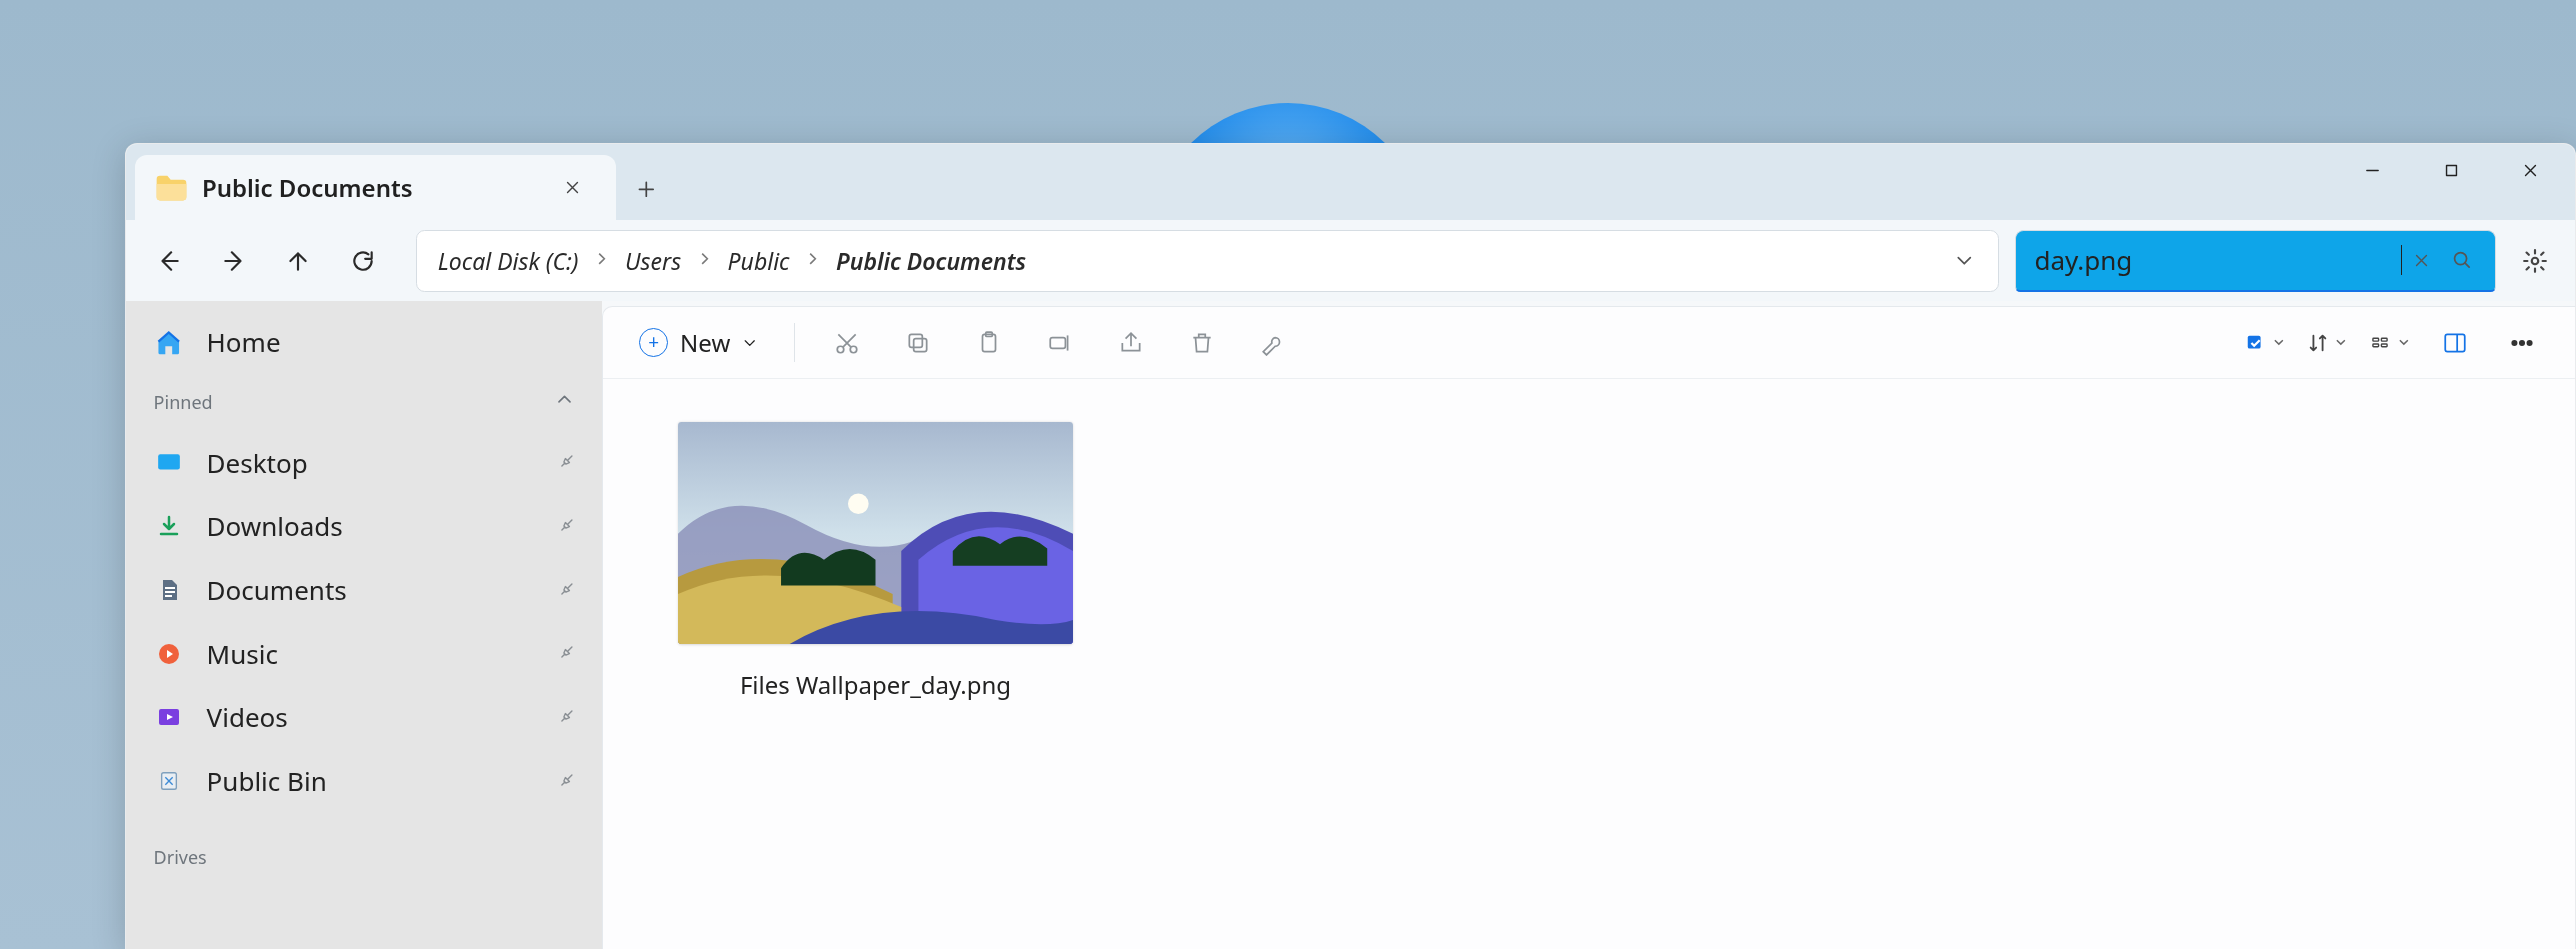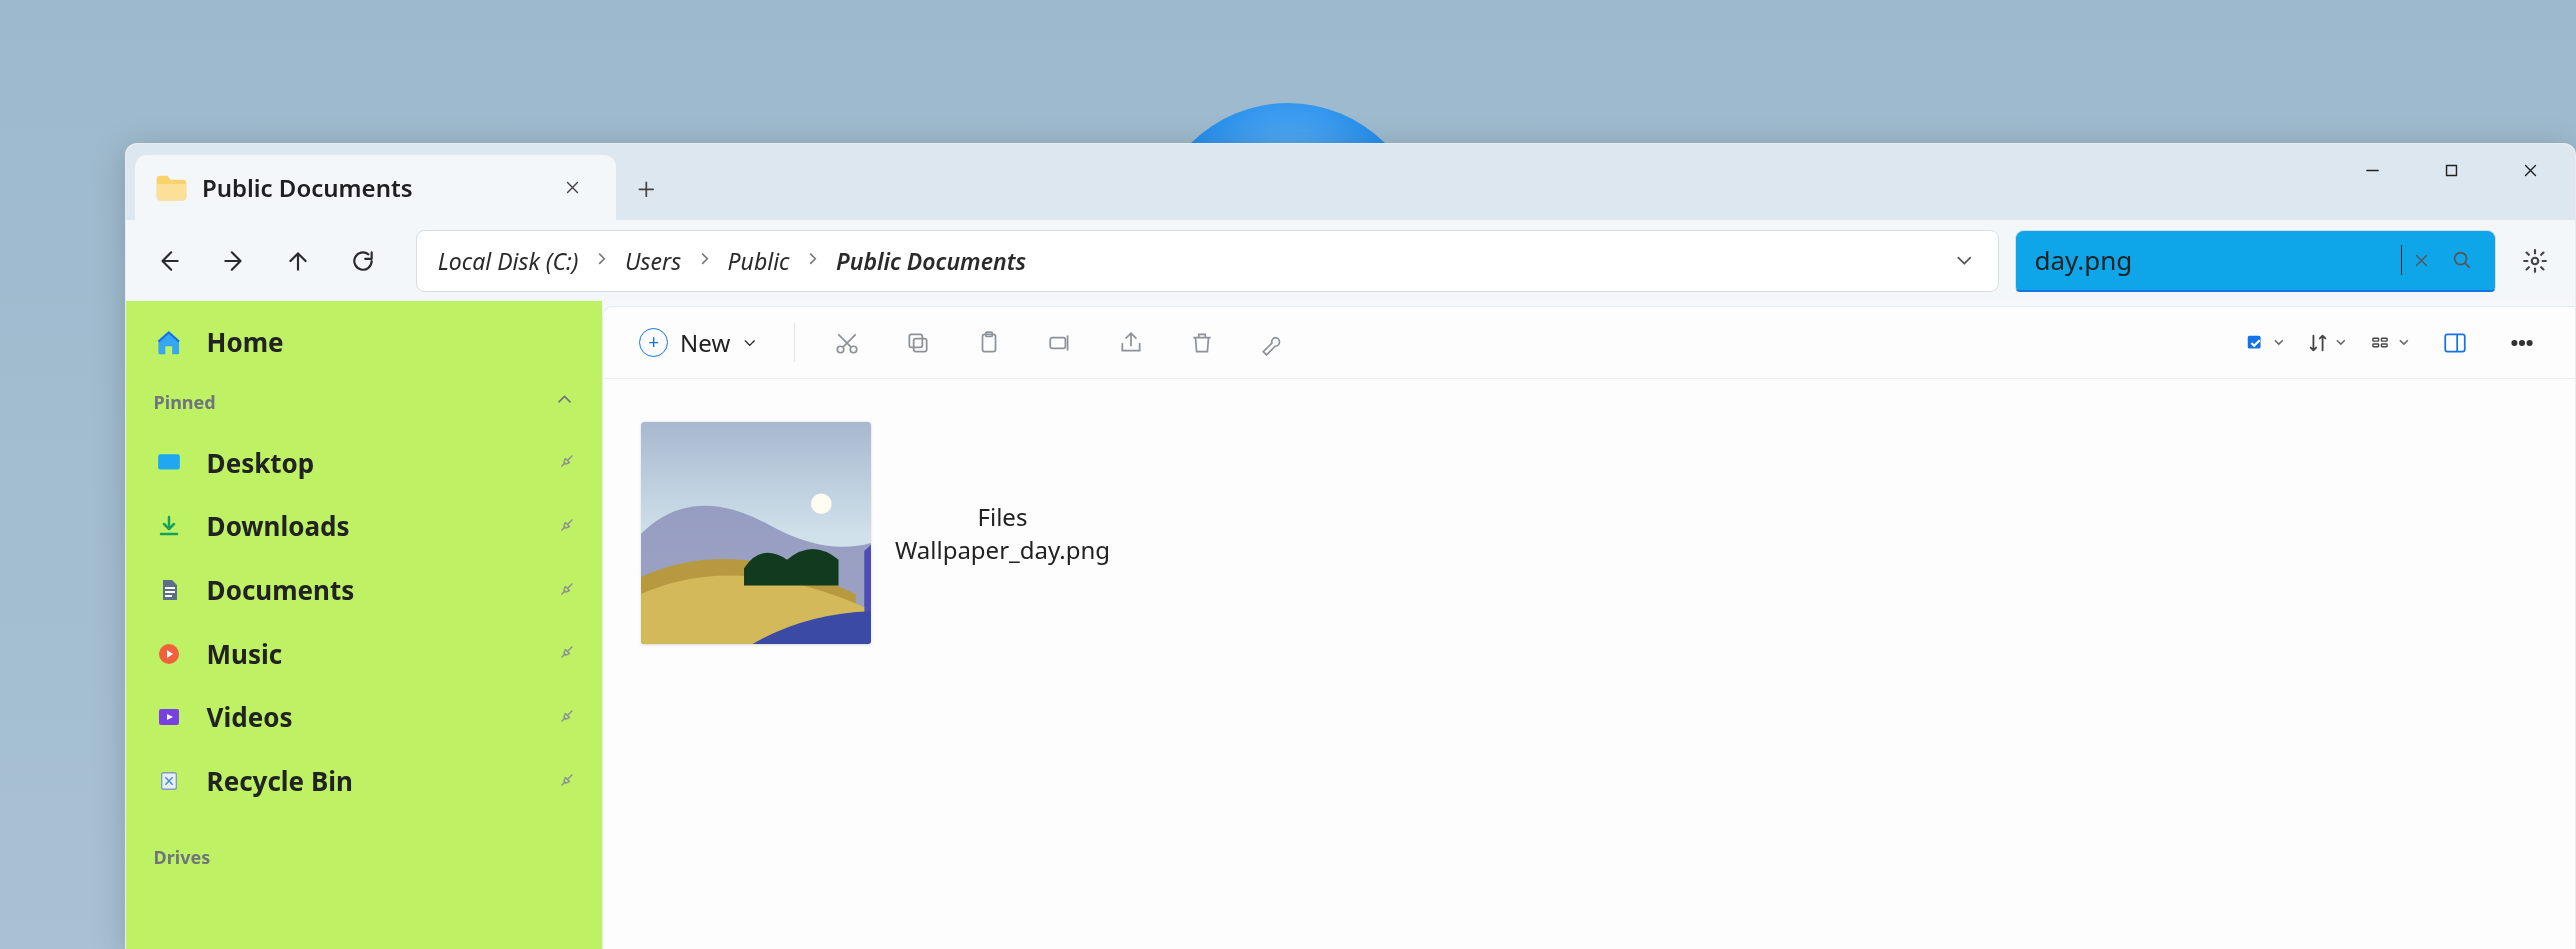--- a/index.html
+++ b/index.html
@@ -160,26 +160,25 @@
 
   
   .body {
     flex: 1;
     display: flex;
     min-height: 0;
   }
 
   .sidebar {
     width: 476px;
-    background: #bef264;
+    background: #e5e5e5;
     padding: 10.3px 8.6px 0 8.6px;
     display:flex;
     flex-direction:column;
     gap: 1.7px;
-    font-weight: bold;
   }
   .side-item {
     height: 62px;
     display:flex;
     align-items:center;
     gap: 22px;
     padding: 0 19px;
     border-radius: 6.9px;
     color: #222;
   }
@@ -245,21 +244,21 @@
   .dd .chev-dn svg{ width:13.7px; height:13.7px; stroke:#666; fill:none; stroke-width:2.5;}
   .dd.blue { color:#1473e6; }
 
   .content {
     flex:1;
     padding: 43px 38px;
     display:flex;
     align-items:flex-start;
     gap:34px;
   }
-  .file-tile { width: 469px; display:flex; flex-direction:row; align-items:center; gap:24px; }
+  .file-tile { width: 469px; display:flex; flex-direction:column; align-items:center; gap:24px; }
   .thumb {
     width: 395px; height: 222px; border-radius:3.4px; overflow:hidden;
     position:relative;
     box-shadow: 0 0.9px 2.6px rgba(0,0,0,0.15);
   }
   .file-name { font-size: 24px; color:#222; text-align:center; }
 
   
   .stroke-ic { stroke: currentColor; fill:none; stroke-width:2; stroke-linecap:round; stroke-linejoin:round; }
 </style>
@@ -458,21 +457,21 @@
               <path class="stroke-ic" d="M12 2v9M8 11h8l-2 5h-4l-2-5zM12 16v6"></path>
             </svg></span>
       </div>
       <div class="side-item">
         <span class="icon-slot">
             <svg viewBox="0 0 24 24" width="22" height="22">
               <rect x="4" y="3" width="16" height="18" rx="2" fill="#e9eef3" stroke="#7fa0bd" stroke-width="1.5"></rect>
               <path d="M8 8l8 8M16 8l-8 8" stroke="#3d8bd6" stroke-width="1.5"></path>
             </svg>
           </span>
-        <span class="side-label">Recycle Bin</span>
+        <span class="side-label">Public Bin</span>
         <span class="side-pin"><svg viewBox="0 0 24 24" width="17" height="17">
               <path class="stroke-ic" d="M12 2v9M8 11h8l-2 5h-4l-2-5zM12 16v6"></path>
             </svg></span>
       </div>
 
       <div class="side-section" style="margin-top:15.5px;">
         <span>Drives</span>
       </div>
     </div>
 

